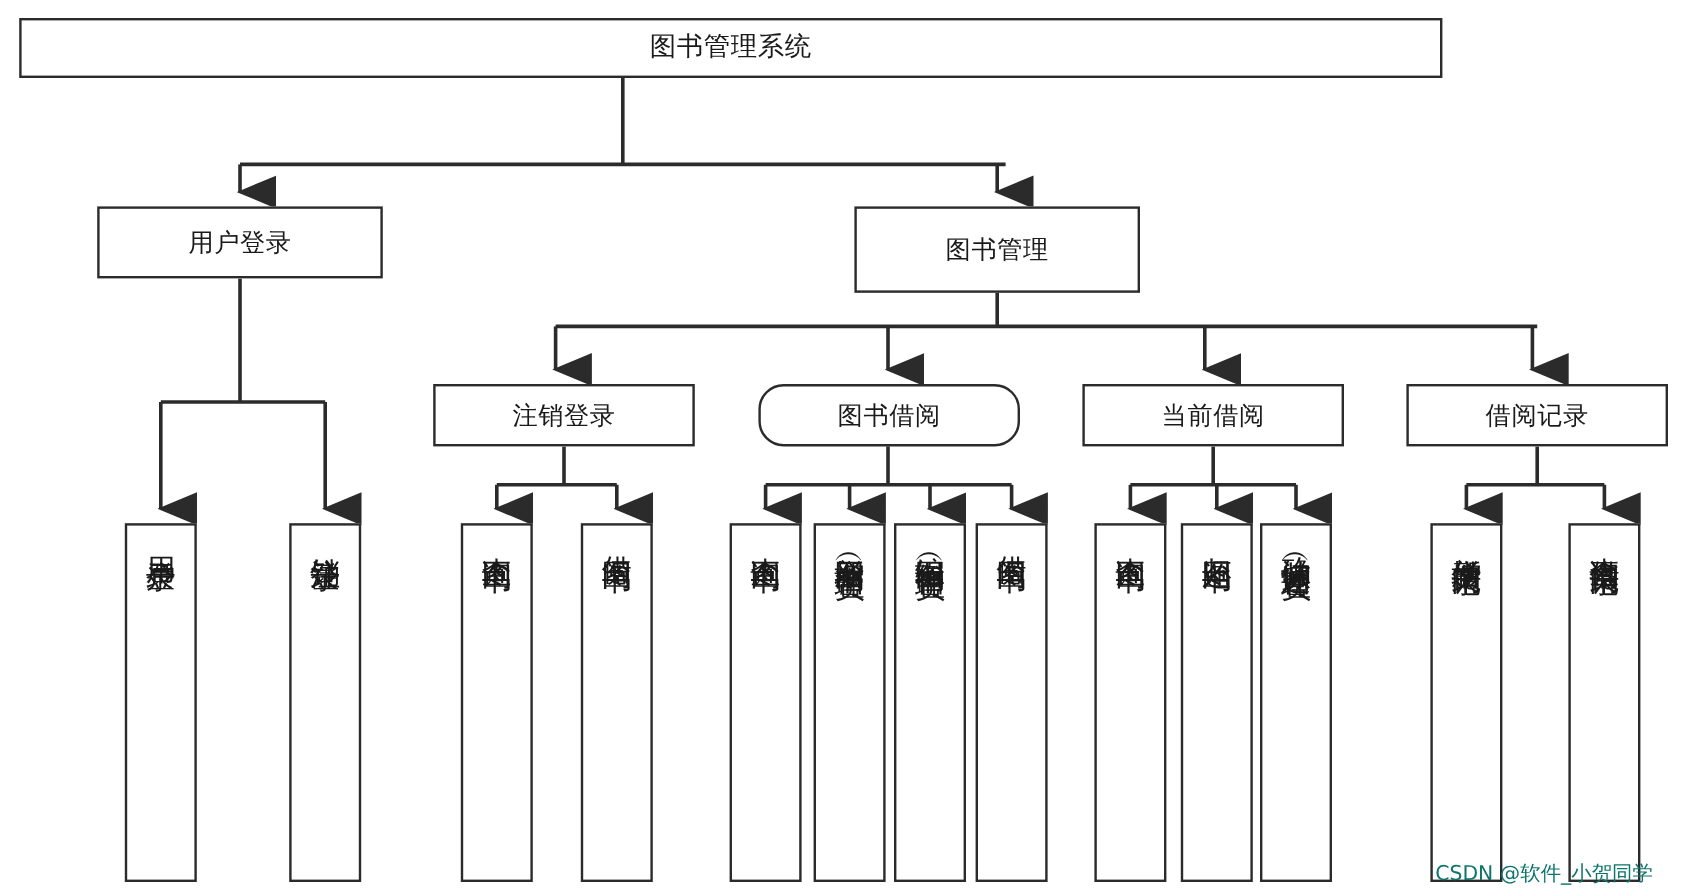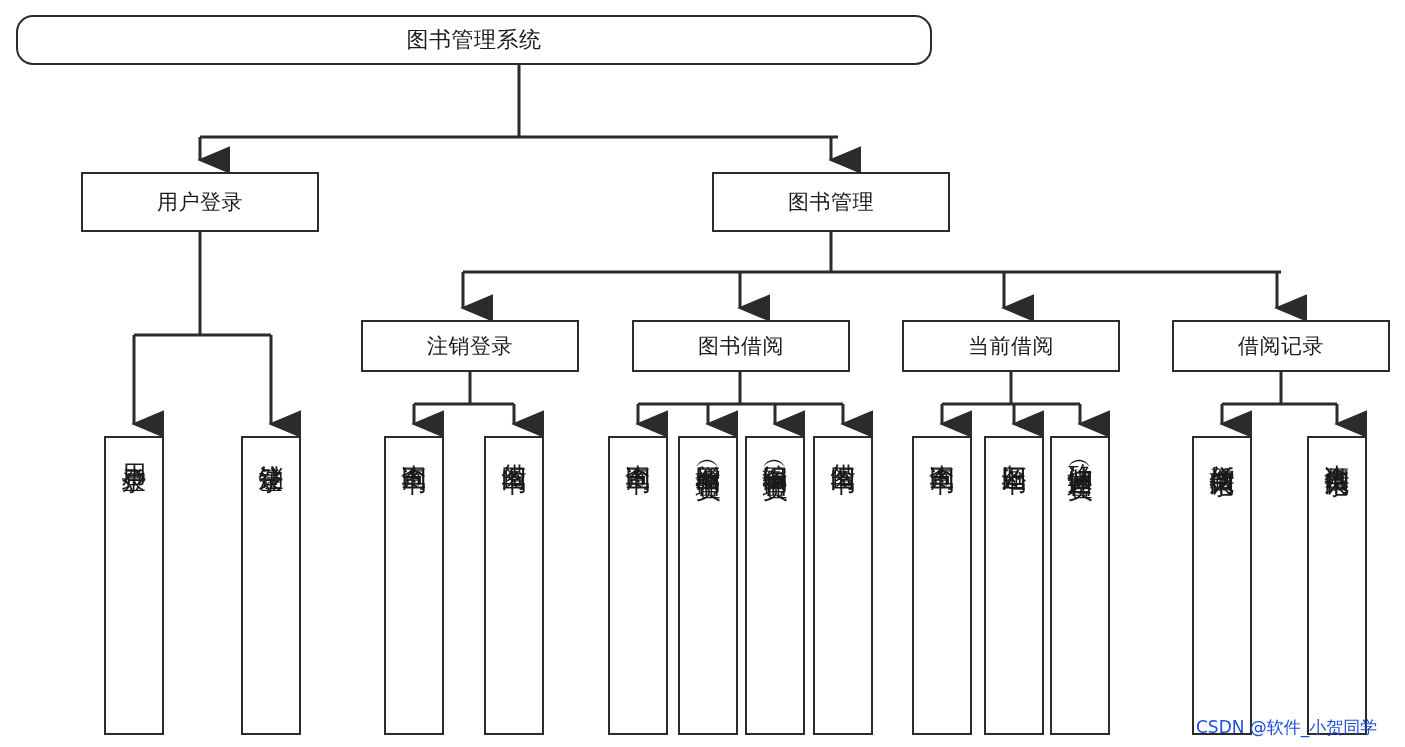--- a/index.html
+++ b/index.html
@@ -59,21 +59,21 @@
     writing-mode: vertical-rl;
     text-orientation: upright;
     font-size: 25px;
     letter-spacing: 2px;
     line-height: 1;
   }
   .watermark {
     position: absolute;
     font-family: "DejaVu Sans", "Liberation Sans", sans-serif;
     font-size: 17px;
-    color: #1d4ed8;
+    color: #0f766e;
     white-space: nowrap;
     user-select: none;
   }
 </style>
 </head>
 <body>
 
 <div id="canvas">
   <svg id="wires" xmlns="http://www.w3.org/2000/svg">
     <defs>
@@ -118,35 +118,35 @@
       <path d="M 1014 404 L 1014 424" marker-end="url(#arrow)"></path>
       <path d="M 1080 404 L 1080 424" marker-end="url(#arrow)"></path>
 
       <path d="M 1281 372 L 1281 404"></path>
       <path d="M 1222 404 L 1337 404"></path>
       <path d="M 1222 404 L 1222 424" marker-end="url(#arrow)"></path>
       <path d="M 1337 404 L 1337 424" marker-end="url(#arrow)"></path>
     </g>
   </svg>
 
-  <div class="node h-node root" style="left:16px; top:15px; width:916px; height:50px;border-radius:17px;">
+  <div class="node h-node root" style="left:16px; top:15px; width:1186px; height:50px;">
     <span class="txt">图书管理系统</span>
   </div>
 
   <div class="node h-node" style="left:81px; top:172px; width:238px; height:60px;">
     <span class="txt">用户登录</span>
   </div>
-  <div class="node h-node" style="left:712px; top:172px; width:238px; height:60px;">
+  <div class="node h-node" style="left:712px; top:172px; width:238px; height:72px;">
     <span class="txt">图书管理</span>
   </div>
 
   <div class="node h-node" style="left:361px; top:320px; width:218px; height:52px;">
     <span class="txt">注销登录</span>
   </div>
-  <div class="node h-node" style="left:632px; top:320px; width:218px; height:52px;">
+  <div class="node h-node" style="left:632px; top:320px; width:218px; height:52px;border-radius:21px;">
     <span class="txt">图书借阅</span>
   </div>
   <div class="node h-node" style="left:1172px; top:320px; width:218px; height:52px;">
     <span class="txt">借阅记录</span>
   </div>
   <div class="node h-node" style="left:902px; top:320px; width:218px; height:52px;">
     <span class="txt">当前借阅</span>
   </div>
 
   <div class="node v-node" style="left:104px; top:436px; width:60px; height:299px;">

